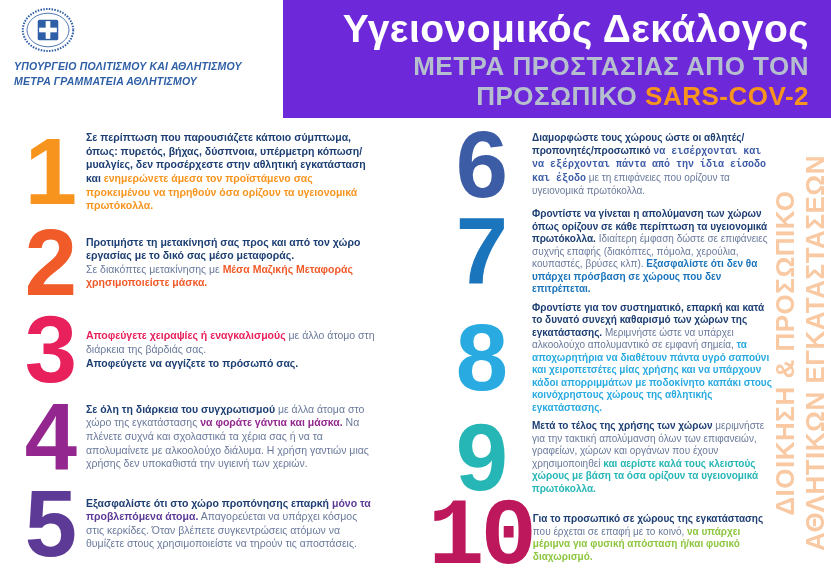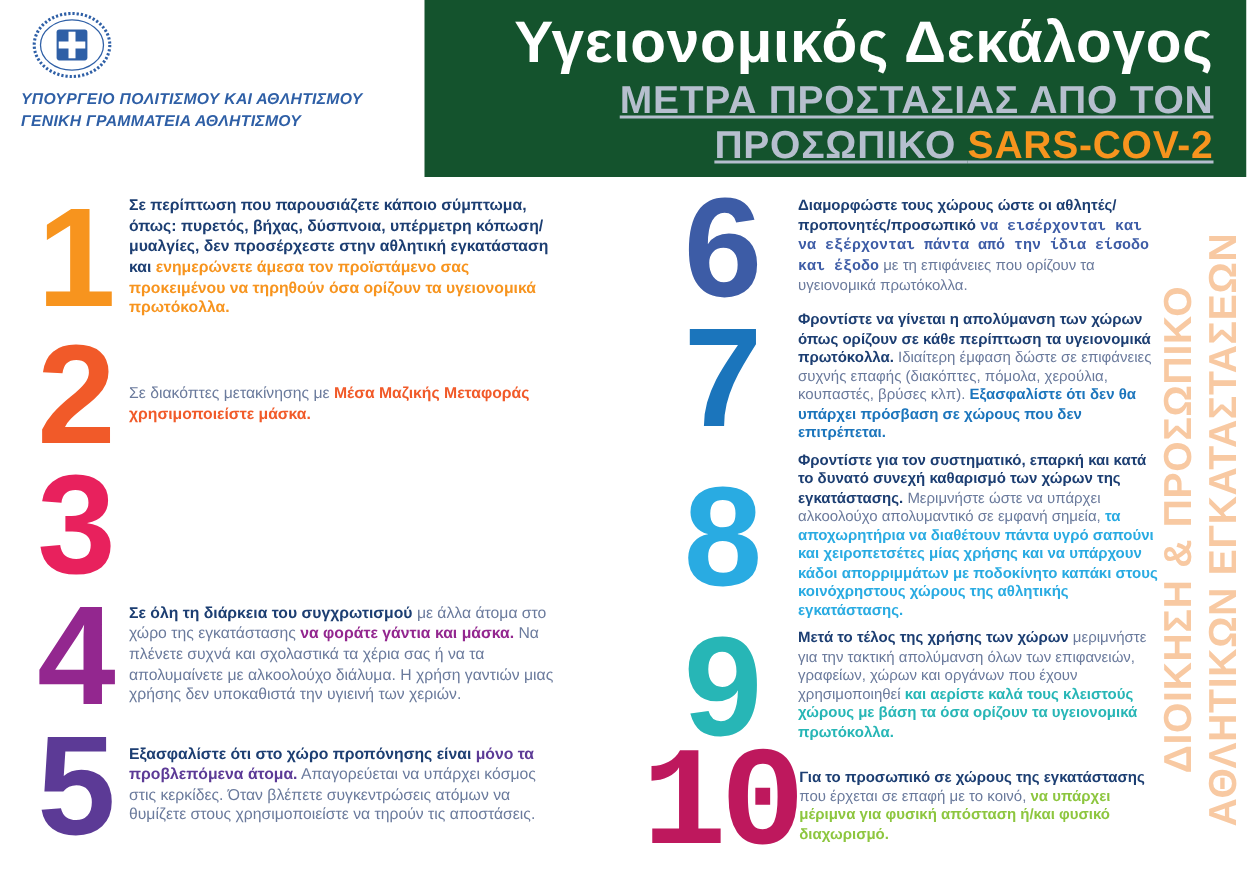--- a/index.html
+++ b/index.html
@@ -11,25 +11,25 @@
 
   
   .brand{position:absolute;left:14px;top:6px;width:260px;font-style:italic;}
   .brand svg{display:block;margin-left:6px;}
   .ministry{margin-top:5px;font-size:10.5px;font-weight:bold;color:#2E5FA6;
     line-height:1.4;letter-spacing:0.2px;}
 
   
   .header-band{
     position:absolute;left:283px;top:0;right:0;height:118px;
-    background:#14532d;box-sizing:border-box;
+    background:#6d28d9;box-sizing:border-box;
     padding:8px 22px 0 0;text-align:right;color:#fff;
   }
   .title{font-size:39px;font-weight:bold;letter-spacing:0.5px;line-height:1.1;}
-  .subtitle{font-size:26px;font-weight:bold;color:#B6BFCE;line-height:1.14;margin-top:1px;letter-spacing:0.5px;text-decoration:underline;}
+  .subtitle{font-size:26px;font-weight:bold;color:#B6BFCE;line-height:1.14;margin-top:1px;letter-spacing:0.5px;}
   .subtitle .hl{color:#F7941E;}
 
   
   .left-col{position:absolute;left:12px;top:131px;width:366px;}
   .right-col{position:absolute;left:428px;top:128px;width:348px;}
   .item{display:flex;align-items:center;}
   .left-col .item{margin-bottom:13px;}
   .right-col .item{margin-bottom:6px;}
   .num{
     flex:0 0 74px;text-align:center;font-weight:bold;
@@ -58,55 +58,56 @@
   <div class="brand">
     <svg width="56" height="48" viewBox="0 0 60 50">
       <ellipse cx="30" cy="25" rx="27" ry="22.5" fill="none" stroke="#2E5FA6" stroke-width="2.2" stroke-dasharray="1.6 1.4"></ellipse>
       <ellipse cx="30" cy="25" rx="22.5" ry="18" fill="none" stroke="#2E5FA6" stroke-width="0.9"></ellipse>
       <rect x="19" y="14" width="22" height="22" rx="2" fill="#2E5FA6"></rect>
       <rect x="27.5" y="15.5" width="5" height="19" fill="#ffffff"></rect>
       <rect x="20.5" y="22.5" width="19" height="5" fill="#ffffff"></rect>
     </svg>
     <div class="ministry">
       <div>ΥΠΟΥΡΓΕΙΟ ΠΟΛΙΤΙΣΜΟΥ ΚΑΙ ΑΘΛΗΤΙΣΜΟΥ</div>
-      <div>ΓΕΝΙΚΗ ΓΡΑΜΜΑΤΕΙΑ ΑΘΛΗΤΙΣΜΟΥ</div>
+      <div>ΜΕΤΡΑ ΓΡΑΜΜΑΤΕΙΑ ΑΘΛΗΤΙΣΜΟΥ</div>
     </div>
   </div>
 
   <div class="header-band">
     <div class="title">Υγειονομικός Δεκάλογος</div>
     <div class="subtitle">
       <div>ΜΕΤΡΑ ΠΡΟΣΤΑΣΙΑΣ ΑΠΟ ΤΟΝ</div>
       <div><span>ΠΡΟΣΩΠΙΚΟ </span><span class="hl">SARS-COV-2</span></div>
     </div>
   </div>
 
   <div class="left-col">
   <div class="item">
     <div class="num" style="color: rgb(247, 148, 30);">1</div>
     <div class="txt"><span class="seg-b">Σε περίπτωση που παρουσιάζετε κάποιο σύμπτωμα, όπως: πυρετός, βήχας, δύσπνοια, υπέρμετρη κόπωση/μυαλγίες, δεν προσέρχεστε στην αθλητική εγκατάσταση και </span><span class="seg-a" style="color: rgb(247, 148, 30);">ενημερώνετε άμεσα τον προϊστάμενο σας προκειμένου να τηρηθούν όσα ορίζουν τα υγειονομικά πρωτόκολλα.</span></div>
   </div>
 
   <div class="item">
     <div class="num" style="color: rgb(241, 90, 41);">2</div>
-    <div class="txt"><br><span class="seg-r">Σε διακόπτες μετακίνησης με </span><span class="seg-a" style="color: rgb(241, 90, 41);">Μέσα Μαζικής Μεταφοράς χρησιμοποιείστε μάσκα.</span></div>
+    <div class="txt"><span class="seg-b">Προτιμήστε τη μετακίνησή σας προς και από τον χώρο εργασίας με το δικό σας μέσο μεταφοράς.</span><br><span class="seg-r">Σε διακόπτες μετακίνησης με </span><span class="seg-a" style="color: rgb(241, 90, 41);">Μέσα Μαζικής Μεταφοράς χρησιμοποιείστε μάσκα.</span></div>
   </div>
 
   <div class="item">
     <div class="num" style="color: rgb(232, 33, 93);">3</div>
+    <div class="txt"><span class="seg-a" style="color: rgb(232, 33, 93);">Αποφεύγετε χειραψίες ή εναγκαλισμούς</span><span class="seg-r"> με άλλο άτομο στη διάρκεια της βάρδιάς σας.</span><br><span class="seg-b">Αποφεύγετε να αγγίζετε το πρόσωπό σας.</span></div>
   </div>
 
   <div class="item">
     <div class="num" style="color: rgb(147, 39, 143);">4</div>
     <div class="txt"><span class="seg-b">Σε όλη τη διάρκεια του συγχρωτισμού</span><span class="seg-r"> με άλλα άτομα στο χώρο της εγκατάστασης </span><span class="seg-a" style="color: rgb(147, 39, 143);">να φοράτε γάντια και μάσκα.</span><span class="seg-r"> Να πλένετε συχνά και σχολαστικά τα χέρια σας ή να τα απολυμαίνετε με αλκοολούχο διάλυμα. Η χρήση γαντιών μιας χρήσης δεν υποκαθιστά την υγιεινή των χεριών.</span></div>
   </div>
 
   <div class="item">
     <div class="num" style="color: rgb(92, 58, 150);">5</div>
-    <div class="txt"><span class="seg-b">Εξασφαλίστε ότι στο χώρο προπόνησης είναι </span><span class="seg-a" style="color: rgb(92, 58, 150);">μόνο τα προβλεπόμενα άτομα.</span><span class="seg-r"> Απαγορεύεται να υπάρχει κόσμος στις κερκίδες. Όταν βλέπετε συγκεντρώσεις ατόμων να θυμίζετε στους χρησιμοποιείστε να τηρούν τις αποστάσεις.</span></div>
+    <div class="txt"><span class="seg-b">Εξασφαλίστε ότι στο χώρο προπόνησης επαρκή </span><span class="seg-a" style="color: rgb(92, 58, 150);">μόνο τα προβλεπόμενα άτομα.</span><span class="seg-r"> Απαγορεύεται να υπάρχει κόσμος στις κερκίδες. Όταν βλέπετε συγκεντρώσεις ατόμων να θυμίζετε στους χρησιμοποιείστε να τηρούν τις αποστάσεις.</span></div>
   </div>
 </div>
   <div class="right-col">
   <div class="item">
     <div class="num" style="color: rgb(61, 92, 166);">6</div>
     <div class="txt"><span class="seg-b">Διαμορφώστε τους χώρους ώστε οι αθλητές/προπονητές/προσωπικό </span><span class="seg-a" style="color: rgb(61, 92, 166); font-family: Liberation Mono, monospace;">να εισέρχονται και να εξέρχονται πάντα από την ίδια είσοδο και έξοδο</span><span class="seg-r"> με τη επιφάνειες που ορίζουν τα υγειονομικά πρωτόκολλα.</span></div>
   </div>
 
   <div class="item">
     <div class="num" style="color: rgb(27, 117, 188);">7</div>

